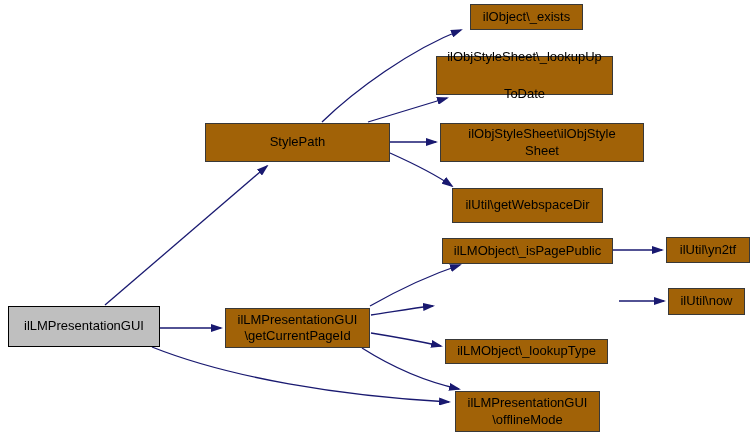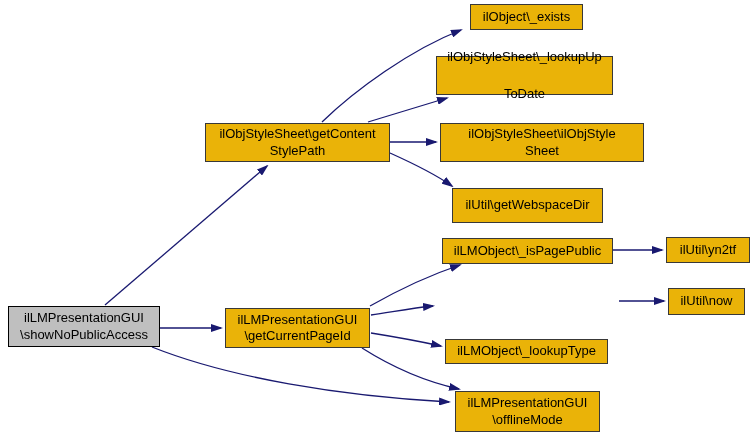--- a/index.html
+++ b/index.html
@@ -18,21 +18,21 @@
   #edges {
     position: absolute;
     left: 0;
     top: 0;
     z-index: 1;
   }
   .node {
     position: absolute;
     z-index: 2;
     box-sizing: border-box;
-    background: #eab308;
+    background: #a16207;
     border: 1.4px solid #383838;
     display: flex;
     flex-direction: column;
     align-items: center;
     justify-content: center;
     text-align: center;
     font-size: 13px;
     line-height: 16.5px;
     color: #000000;
     white-space: nowrap;
@@ -70,25 +70,23 @@
       <path marker-end="url(#arw)" d="M371,315 C392,312 412,308 433,306"></path>
       <path marker-end="url(#arw)" d="M371,333 C396,337 418,341 441,346"></path>
       <path marker-end="url(#arw)" d="M362,348 C392,367 427,382 459,389"></path>
       <path marker-end="url(#arw)" d="M613,250 L662,250"></path>
       <path marker-end="url(#arw)" d="M619,301 L664,301"></path>
     </g>
   </svg>
 
   <div class="node node--hl" style="left:8px; top:306px; width:152px; height:41px;">
     <span>ilLMPresentationGUI</span>
-    <span>\showNoPublicAccess</span>
   </div>
 
   <div class="node" style="left:205px; top:123px; width:185px; height:39px;">
-    <span>ilObjStyleSheet\getContent</span>
     <span>StylePath</span>
   </div>
 
   <div class="node" style="left:225px; top:308px; width:145px; height:40px;">
     <span>ilLMPresentationGUI</span>
     <span>\getCurrentPageId</span>
   </div>
 
   <div class="node" style="left:470px; top:4px; width:113px; height:26px;">
     <span>ilObject\_exists</span>

